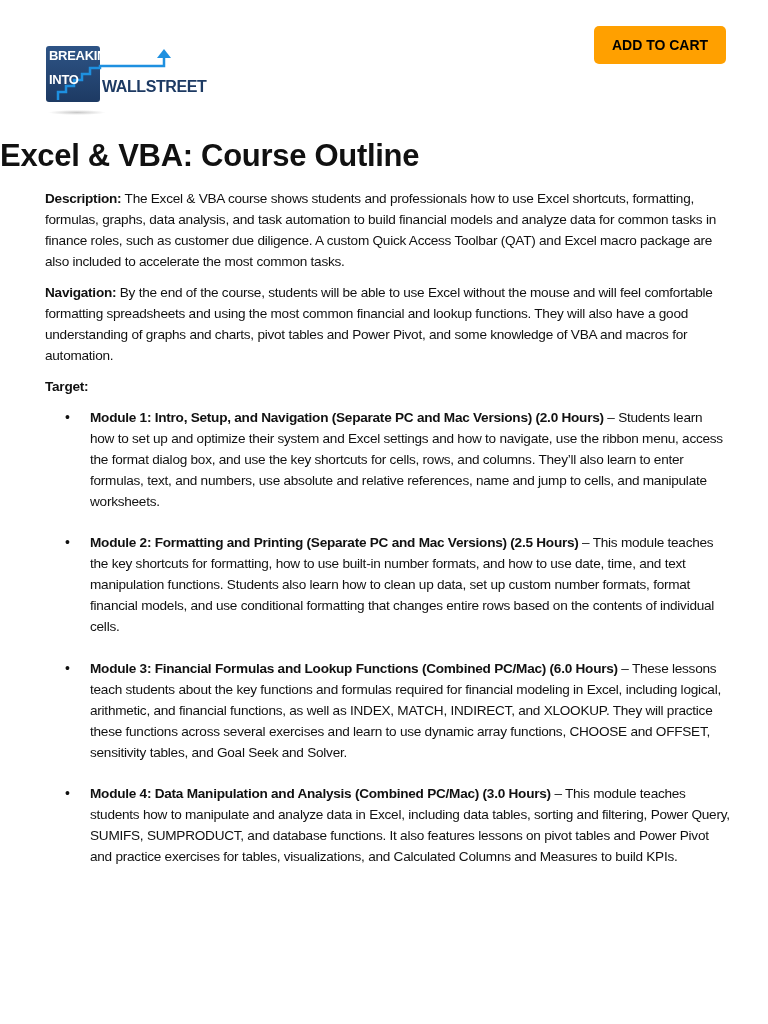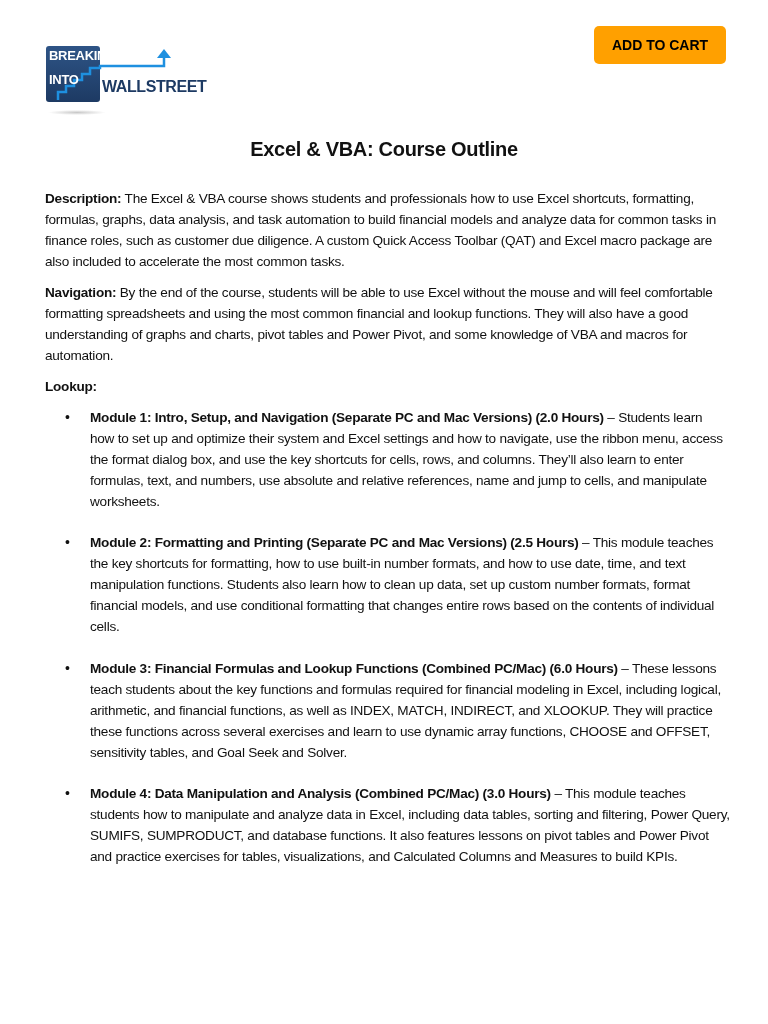--- a/index.html
+++ b/index.html
@@ -16,22 +16,22 @@
   .logo-text2 { top: 16px; margin-top: 12px; }
   .logo-ws { position: absolute; left: 56px; top: 32px; color: #1d3a63;
              font-weight: bold; font-size: 16px; letter-spacing: -0.4px; }
   .logo-svg { position: absolute; left: 0; top: 0; }
   .logo-shadow { position: absolute; left: 2px; top: 64px; width: 58px; height: 5px;
                  background: radial-gradient(ellipse at center, #c8c8c8 0%, rgba(255,255,255,0) 70%); }
   .cart-btn { position: absolute; left: 594px; top: 26px; width: 132px; height: 38px;
               background: #ffa000; border: none; border-radius: 5px;
               color: #000000; font-weight: bold; font-size: 14px;
               font-family: "Liberation Sans", sans-serif; cursor: pointer; }
-  .title { position: absolute; left: 0; width: 768px; top: 138px; text-align: center;
-           font-weight: bold; font-size: 20px; letter-spacing: -0.3px; margin: 0; }
+  .title { position: absolute; left: 0; width: 768px; top: 138px; 
+           font-weight: bold; font-size: 31px; letter-spacing: -0.3px; margin: 0; }
   .content { position: absolute; left: 45px; top: 188px; width: 685px;
              font-size: 13.6px; line-height: 21px; letter-spacing: -0.25px; }
   .para { margin: 0 0 10px 0; }
   .para b { font-weight: bold; }
   ul.modules { margin: 0; padding: 0 0 0 45px; list-style: none; }
   ul.modules li { position: relative; margin: 0 0 20.4px 0; }
   .bullet { position: absolute; left: -25px; top: 0; font-size: 14px; }
 </style>
 </head>
 <body>
@@ -48,21 +48,21 @@
   <div class="logo-shadow"></div>
 </div>
 
 <button class="cart-btn">ADD TO CART</button>
 
 <h1 class="title">Excel &amp; VBA: Course Outline</h1>
 
 <div class="content">
   <p class="para"><b>Description:</b><span> The Excel &amp; VBA course shows students and professionals how to use Excel shortcuts, formatting, formulas, graphs, data analysis, and task automation to build financial models and analyze data for common tasks in finance roles, such as customer due diligence. A custom Quick Access Toolbar (QAT) and Excel macro package are also included to accelerate the most common tasks.</span></p>
   <p class="para"><b>Navigation:</b><span> By the end of the course, students will be able to use Excel without the mouse and will feel comfortable formatting spreadsheets and using the most common financial and lookup functions. They will also have a good understanding of graphs and charts, pivot tables and Power Pivot, and some knowledge of VBA and macros for automation.</span></p>
-  <p class="para"><b>Lookup:</b></p>
+  <p class="para"><b>Target:</b></p>
 
   <ul class="modules">
     <li>
       <span class="bullet">•</span>
       <b>Module 1: Intro, Setup, and Navigation (Separate PC and Mac Versions) (2.0 Hours)</b><span> – Students learn how to set up and optimize their system and Excel settings and how to navigate, use the ribbon menu, access the format dialog box, and use the key shortcuts for cells, rows, and columns. They’ll also learn to enter formulas, text, and numbers, use absolute and relative references, name and jump to cells, and manipulate worksheets.</span>
     </li>
     <li>
       <span class="bullet">•</span>
       <b>Module 2: Formatting and Printing (Separate PC and Mac Versions) (2.5 Hours)</b><span> – This module teaches the key shortcuts for formatting, how to use built-in number formats, and how to use date, time, and text manipulation functions. Students also learn how to clean up data, set up custom number formats, format financial models, and use conditional formatting that changes entire rows based on the contents of individual cells.</span>
     </li>

